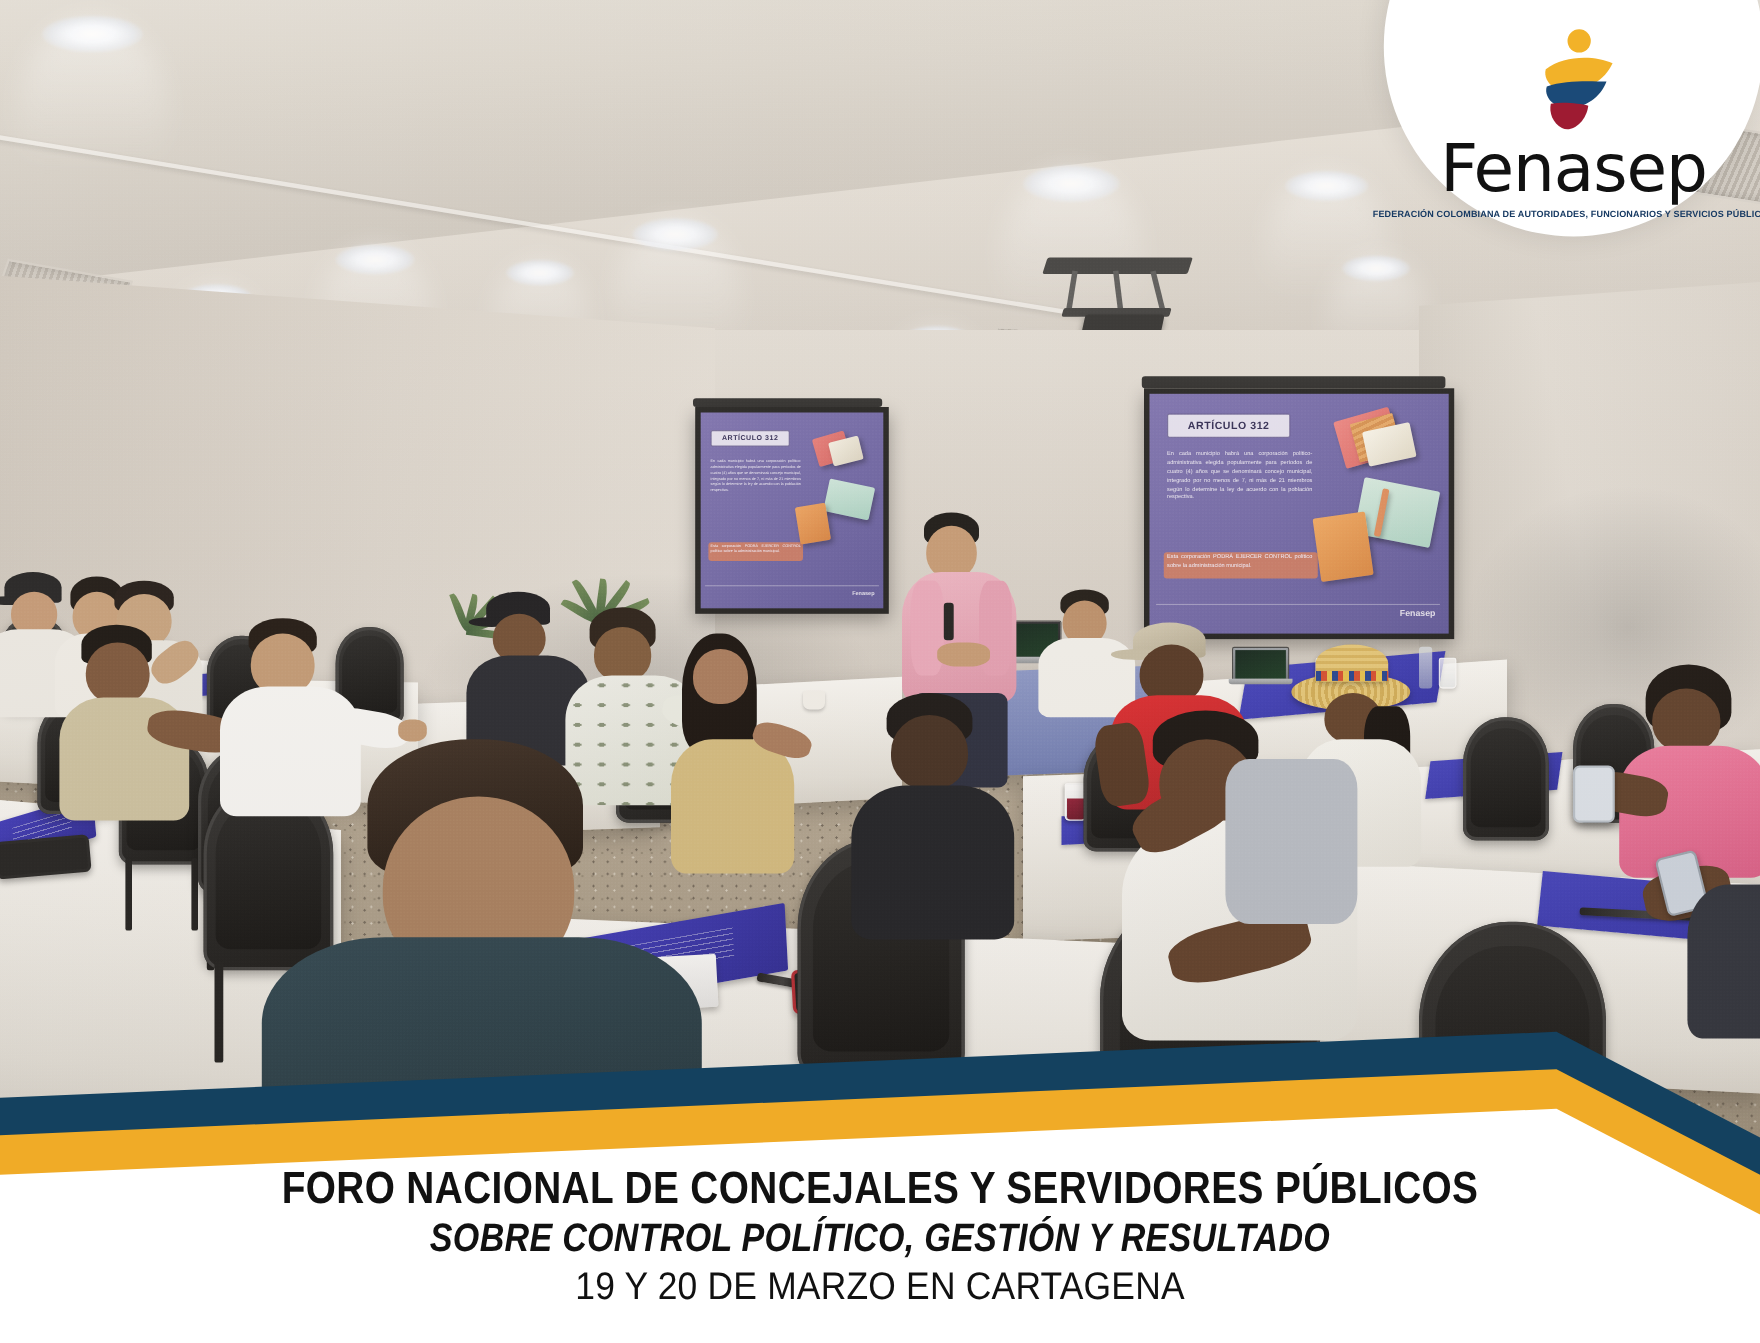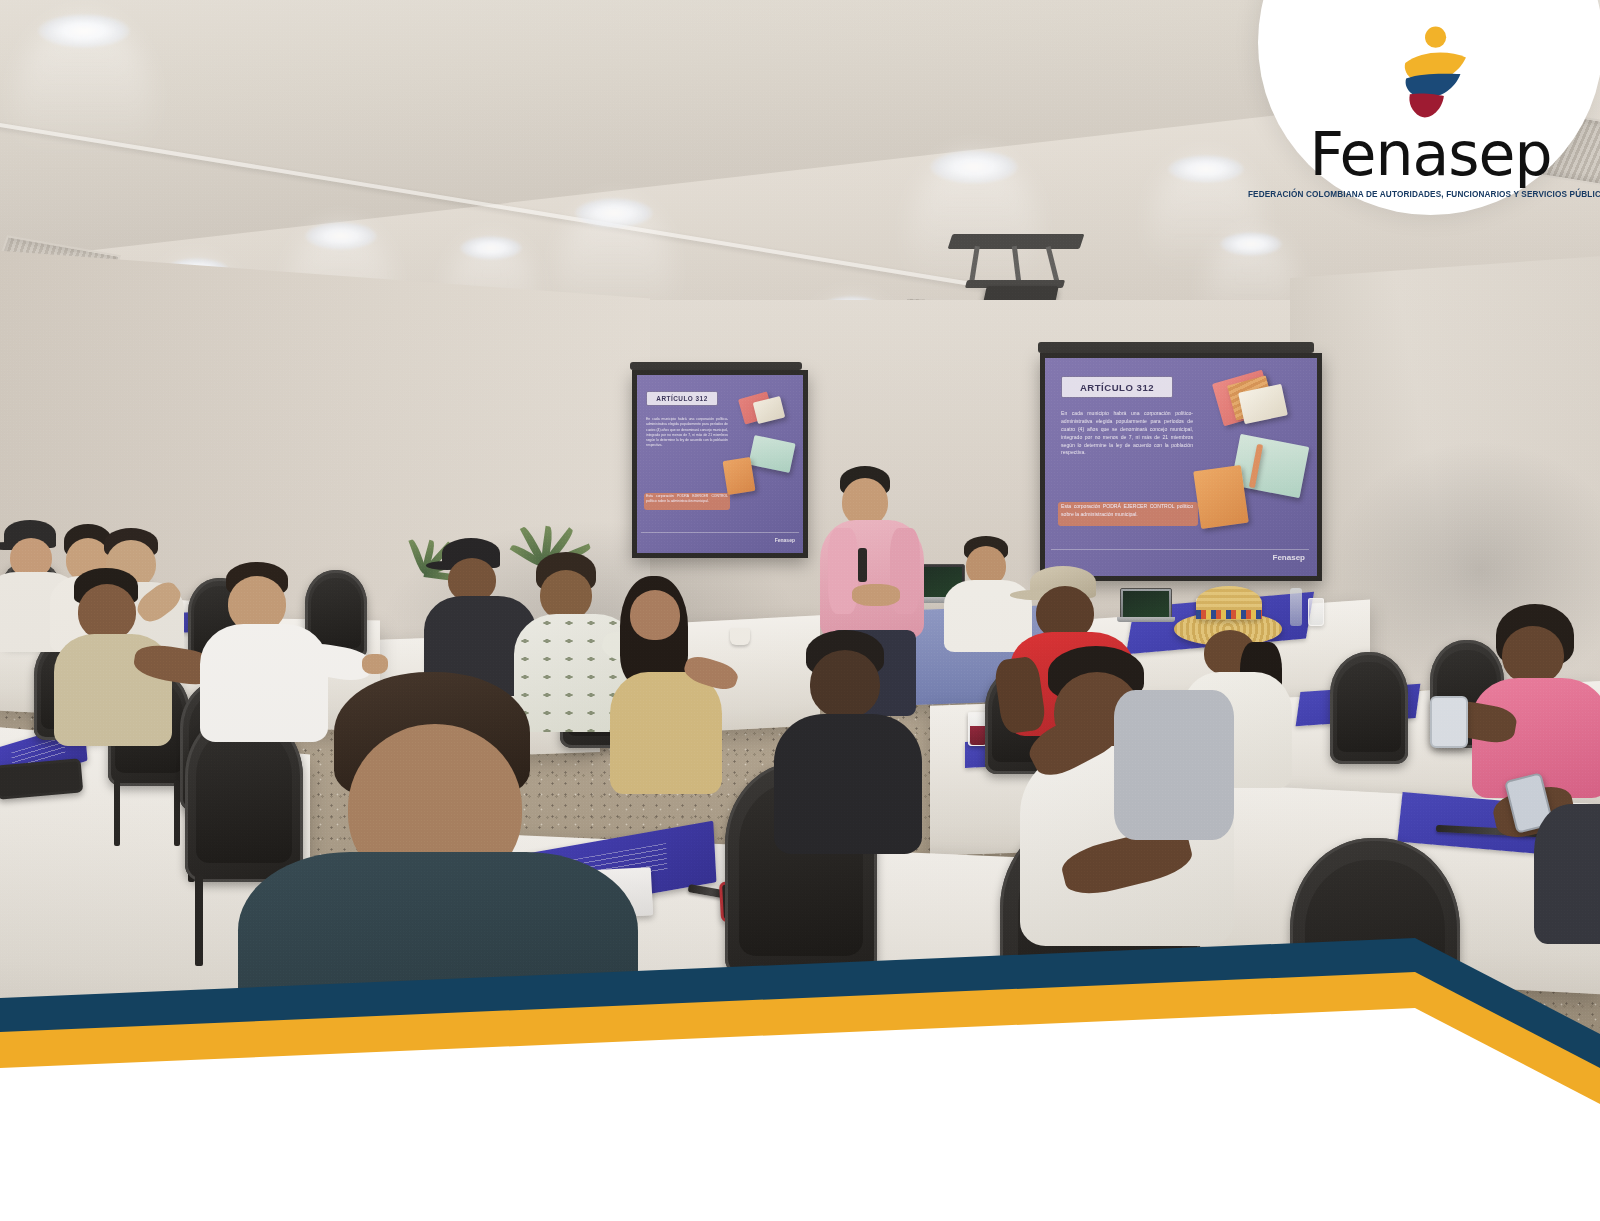--- a/index.html
+++ b/index.html
@@ -662,14 +662,19 @@
     <svg id="logo-mark" viewBox="0 0 100 104">
       <circle cx="55" cy="12" r="11.5" fill="#f2b229"></circle>
       <path d="M22 40 C40 26, 70 26, 88 34 C78 56, 52 66, 30 58 C24 54, 20 47, 22 40 Z" fill="#f2b229"></path>
       <path d="M23 57 C42 50, 68 52, 82 52 C74 74, 48 84, 30 74 C24 70, 21 63, 23 57 Z" fill="#1b4a78"></path>
       <path d="M27 74 C40 72, 56 74, 64 76 C62 92, 48 103, 38 98 C29 93, 25 83, 27 74 Z" fill="#9e1b32"></path>
     </svg>
     <div id="logo-word">Fenasep</div>
     <div id="logo-tag">FEDERACIÓN COLOMBIANA DE AUTORIDADES, FUNCIONARIOS Y SERVICIOS PÚBLICOS</div>
   </div>
 
+  <div id="titleblock">
+    <div id="title-line1">FORO NACIONAL DE CONCEJALES Y SERVIDORES PÚBLICOS</div>
+    <div id="title-line2">SOBRE CONTROL POLÍTICO, GESTIÓN Y RESULTADO</div>
+    <div id="title-line3">19 Y 20 DE MARZO EN CARTAGENA</div>
+  </div>
 
 </div>
 
 </body></html>

